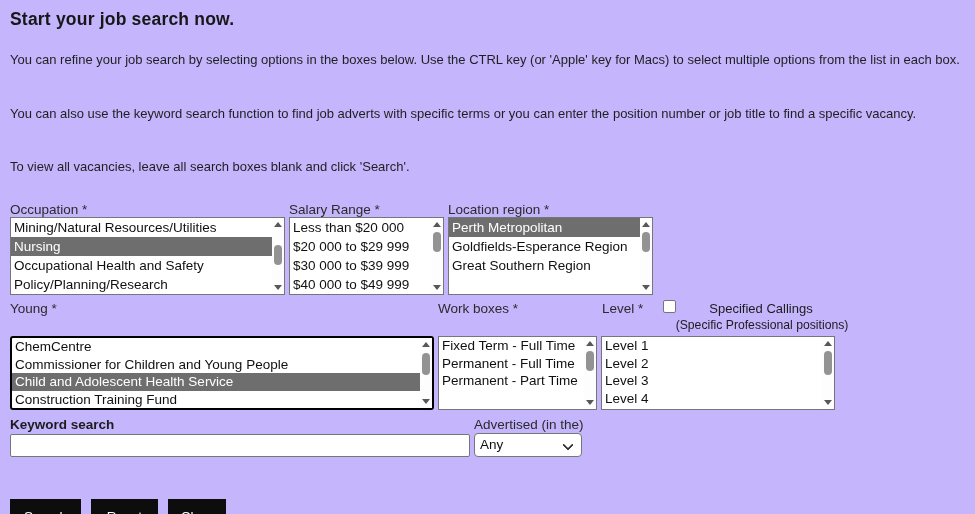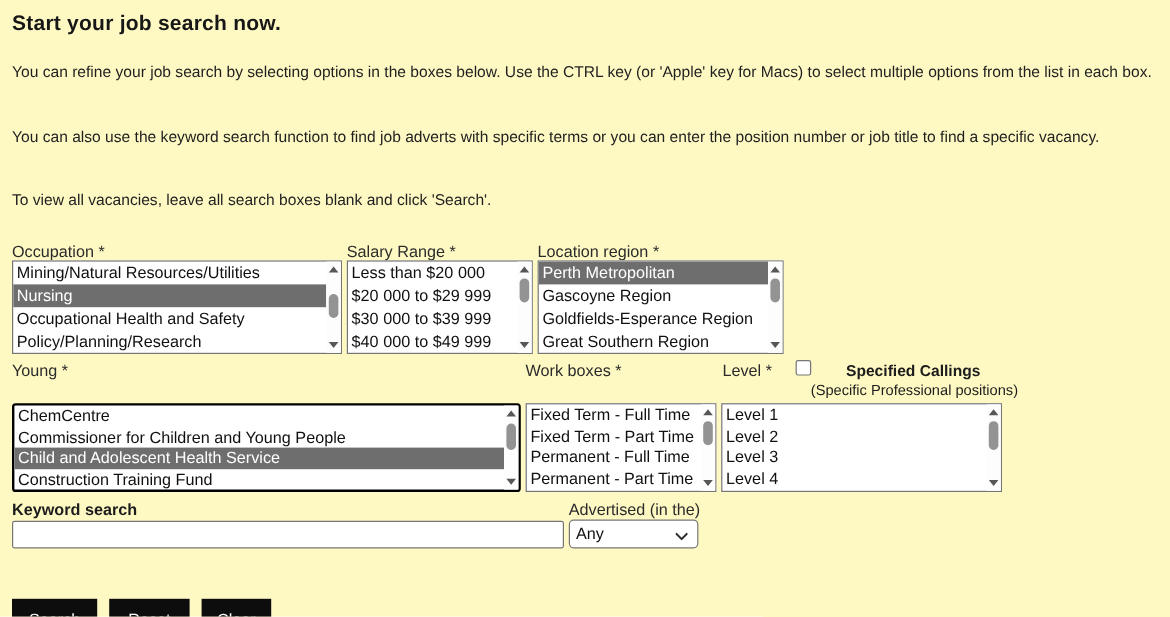--- a/index.html
+++ b/index.html
@@ -6,21 +6,21 @@
     --selected-option-bg:#6e6e6e;
     --selected-option-text:#ffffff;
     --button-bg:#0d0d0d;
     --button-text:#ffffff;
     --focus-border:#000000;
     --control-border:#767676;
   }
   *{box-sizing:border-box;margin:0;padding:0;}
   html,body{background:#ffffff;}
   .page{
-    position:relative;width:975px;height:514px;background:#fef9c3;overflow:hidden;
+    position:relative;width:975px;height:514px;background:#c4b5fd;overflow:hidden;
     font-family:"Liberation Sans",sans-serif;color:#1f1f1f;
   }
   .abs{position:absolute;}
   .title{left:10px;top:9px;font-size:17.5px;font-weight:bold;color:#171717;letter-spacing:.2px;}
   .para{left:10px;width:950px;font-size:13px;line-height:23px;color:#1f1f1f;}
   .p1{top:48px;} .p2{top:102px;} .p3{top:155px;}
   .field-label{font-size:13.5px;color:#2b2b2b;white-space:nowrap;}
   .bold-label{font-weight:bold;color:#1c1c1c;}
 
   
@@ -117,57 +117,55 @@
     <div class="sb">
       <div class="arr up"></div>
       <div class="thumb" style="top:14px;height:20px;"></div>
       <div class="arr down"></div>
     </div>
   </div>
 
   <div class="listbox" style="left:448px;top:217px;width:205px;height:78px;">
     <div class="opts">
       <div class="opt selected">Perth Metropolitan</div>
-      <div class="opt">Gascoyne Region</div>
       <div class="opt">Goldfields-Esperance Region</div>
       <div class="opt">Great Southern Region</div>
     </div>
     <div class="sb">
       <div class="arr up"></div>
       <div class="thumb" style="top:14px;height:20px;"></div>
       <div class="arr down"></div>
     </div>
   </div>
 
   <div class="abs field-label" style="left:10px;top:301px;">Young *</div>
   <div class="abs field-label" style="left:438px;top:301px;">Work boxes *</div>
   <div class="abs field-label" style="left:602px;top:301px;">Level *</div>
 
   <div class="checkbox"></div>
-  <div class="abs cc-label" style="left:761px;top:301px;font-weight:bold;">Specified Callings</div>
+  <div class="abs cc-label" style="left:761px;top:301px;">Specified Callings</div>
   <div class="abs cc-sub" style="left:762px;top:318px;">(Specific Professional positions)</div>
 
   <div class="listbox focused row2" style="left:10px;top:336px;width:424px;height:74px;">
     <div class="opts">
       <div class="opt">ChemCentre</div>
       <div class="opt">Commissioner for Children and Young People</div>
       <div class="opt selected">Child and Adolescent Health Service</div>
       <div class="opt">Construction Training Fund</div>
     </div>
     <div class="sb">
       <div class="arr up"></div>
       <div class="thumb" style="top:15px;height:22px;"></div>
       <div class="arr down"></div>
     </div>
   </div>
 
   <div class="listbox row2" style="left:438px;top:336px;width:159px;height:74px;">
     <div class="opts">
       <div class="opt">Fixed Term - Full Time</div>
-      <div class="opt">Fixed Term - Part Time</div>
       <div class="opt">Permanent - Full Time</div>
       <div class="opt">Permanent - Part Time</div>
     </div>
     <div class="sb">
       <div class="arr up"></div>
       <div class="thumb" style="top:14px;height:20px;"></div>
       <div class="arr down"></div>
     </div>
   </div>
 

